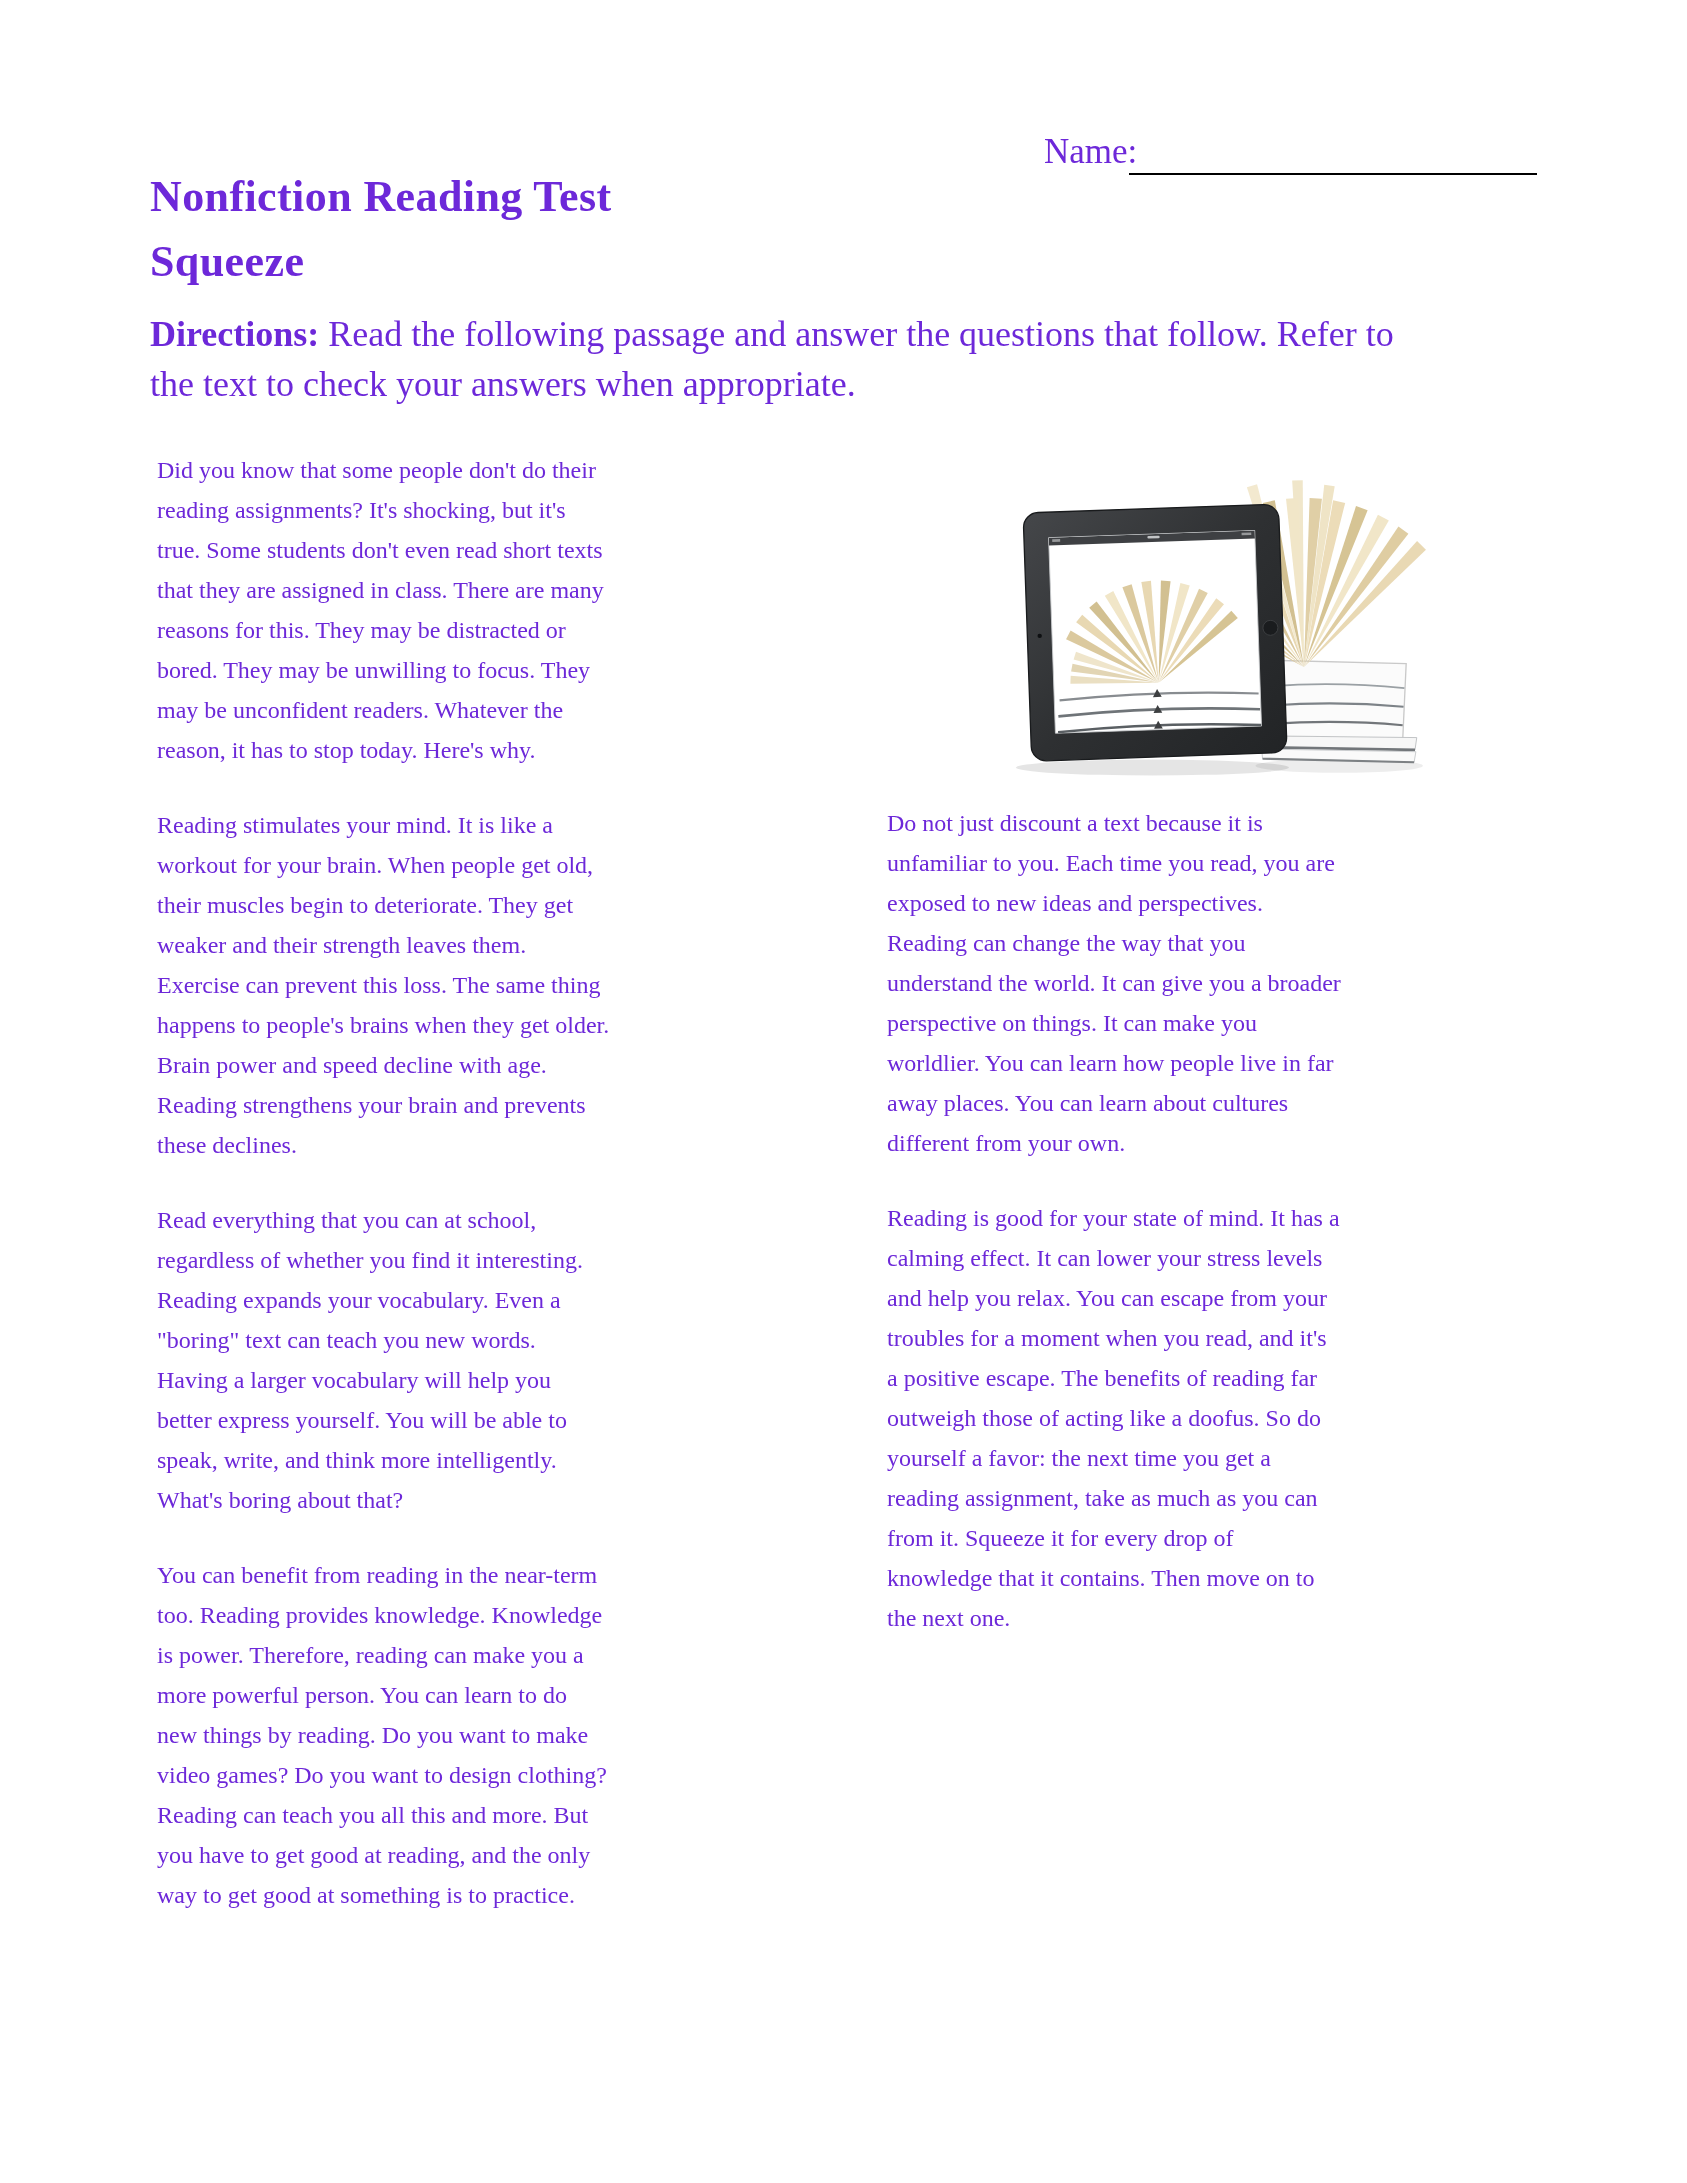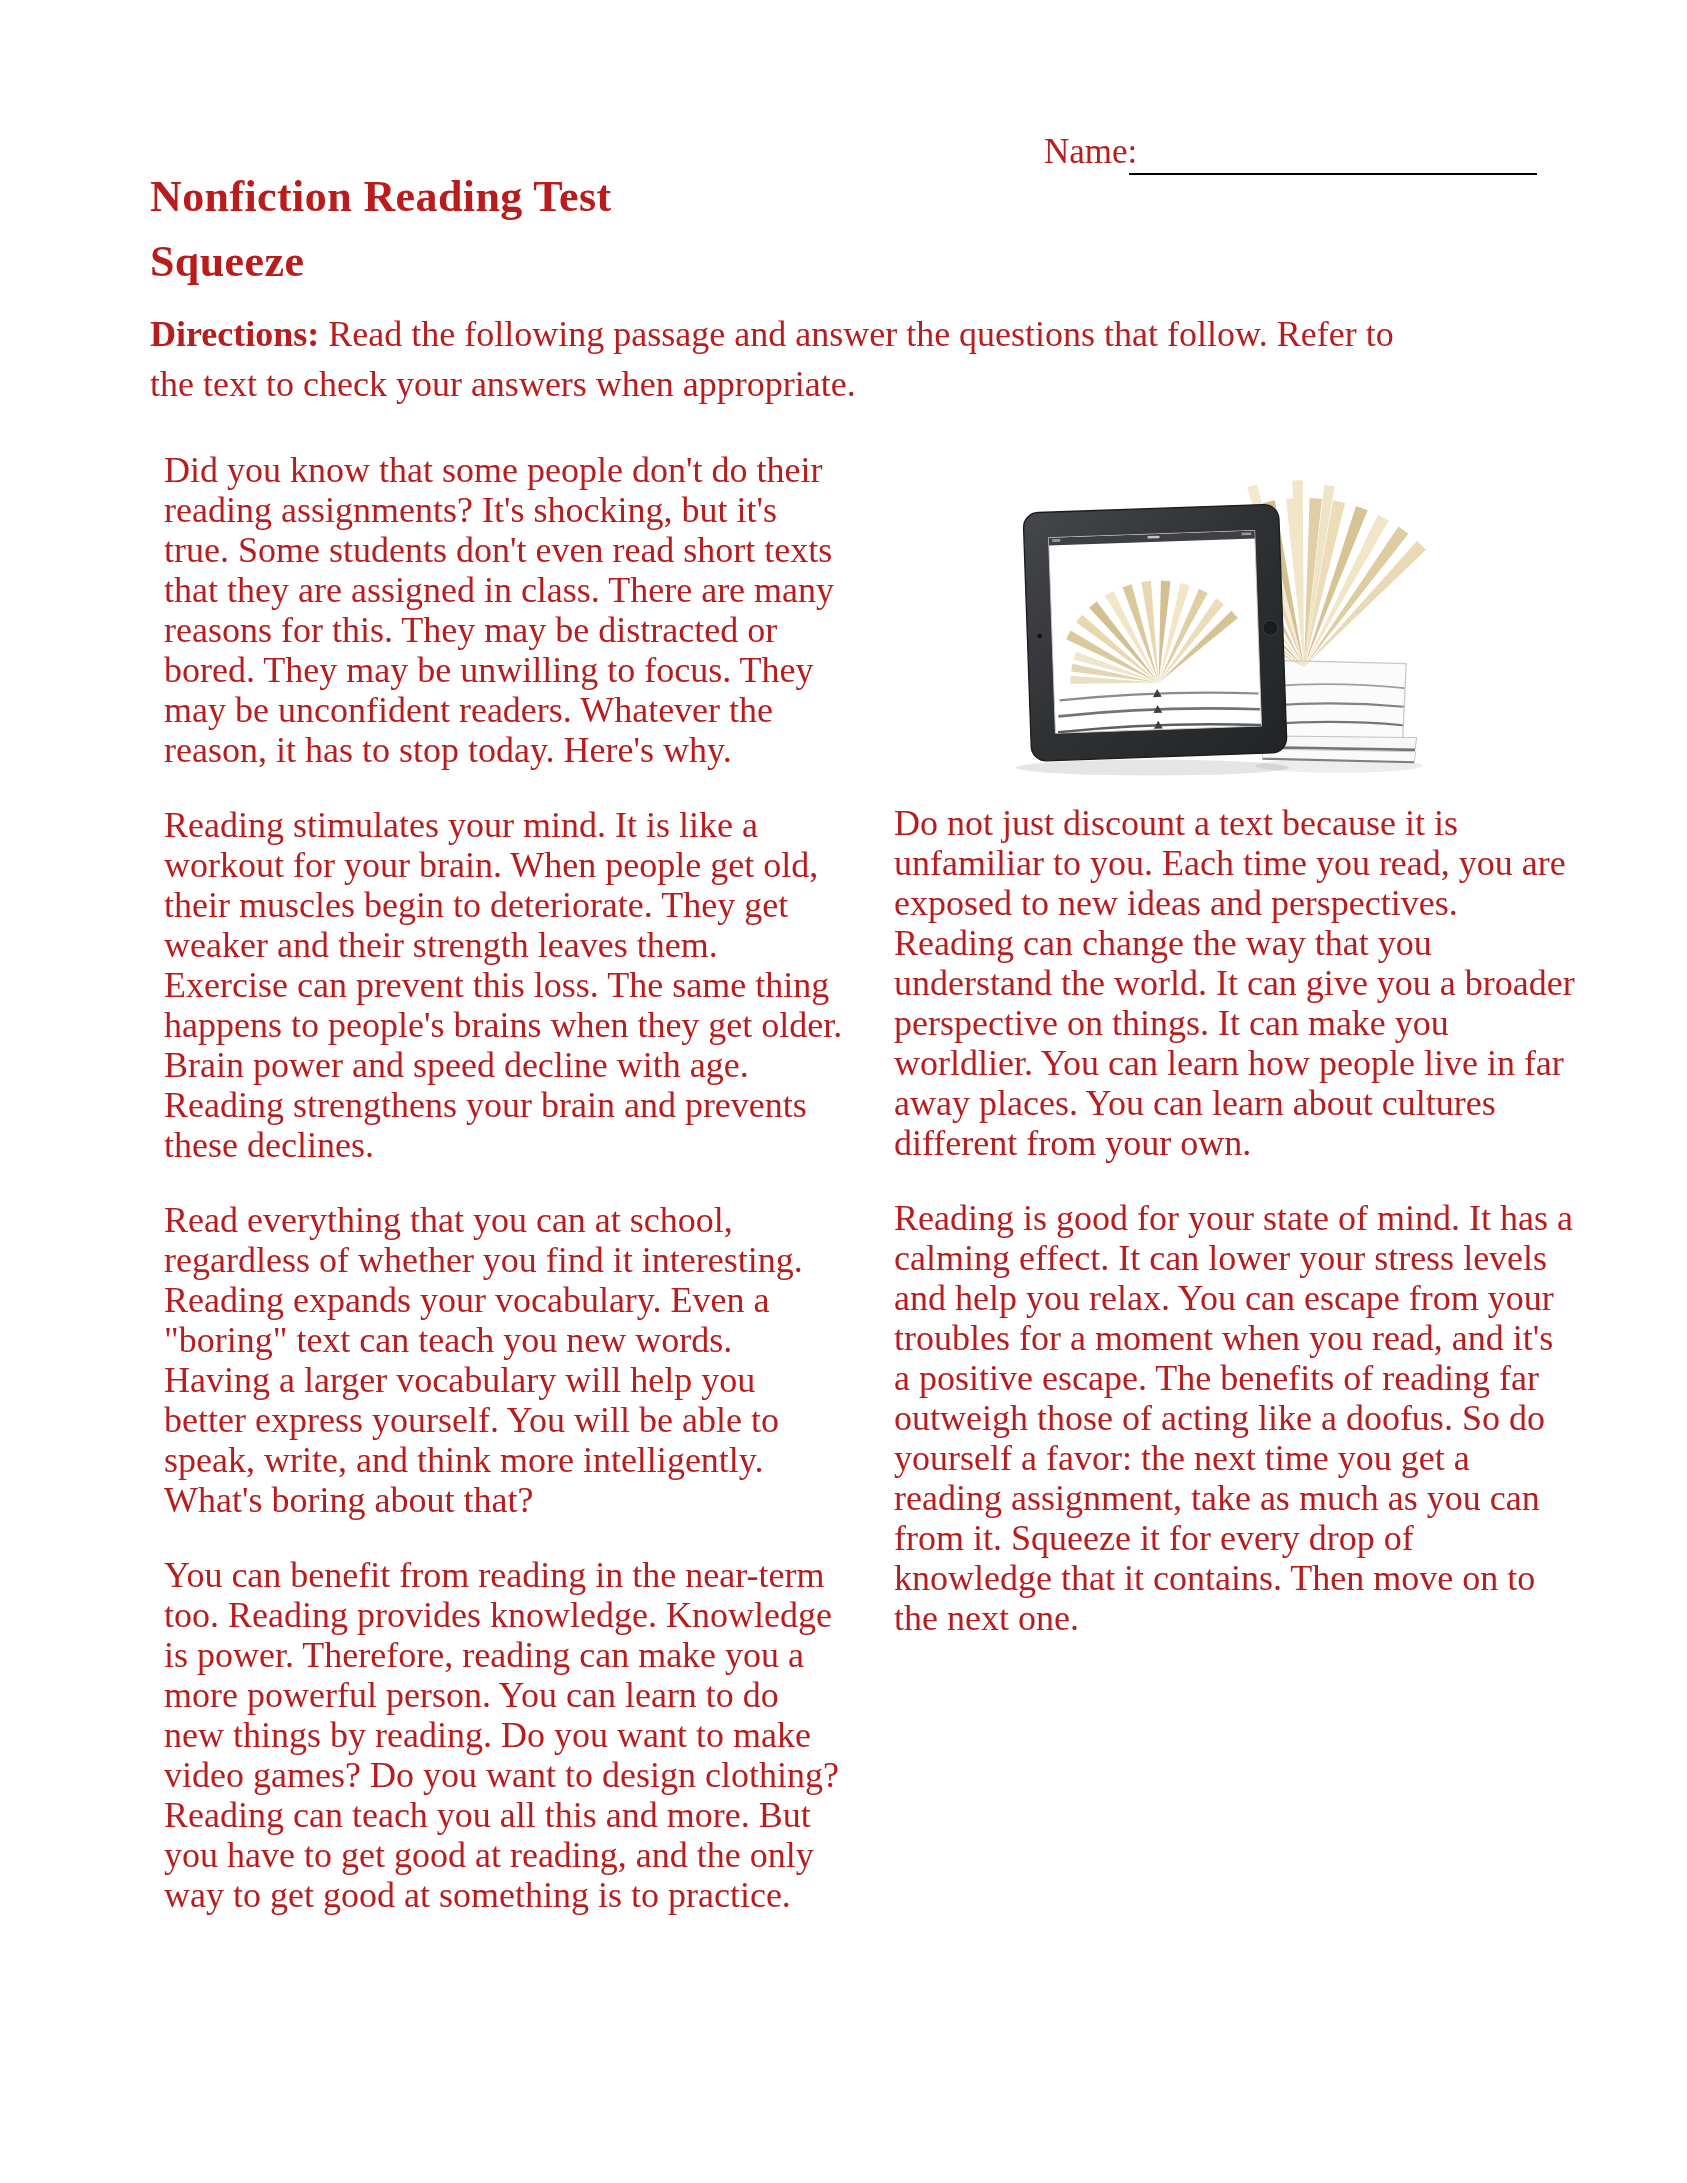--- a/index.html
+++ b/index.html
@@ -1,21 +1,21 @@
 <!DOCTYPE html>
 <html style="font-size:14px"><head>
 <meta charset="utf-8">
 <style>
   html,body{margin:0;padding:0;background:#ffffff;}
   .page{
     position:relative;
     width:1688px;
     height:2183px;
     background:#ffffff;
-    color:#b91c1c;
+    color:#6d28d9;
     font-family:"Liberation Serif","DejaVu Serif",serif;
     overflow:hidden;
   }
   .name-block{
     position:absolute;
     left:1044px;
     top:131px;
     font-size:35px;
     line-height:42px;
   }
@@ -44,22 +44,22 @@
     margin:0;
     font-size:36px;
     line-height:50px;
   }
   .dir-label{font-weight:bold;}
   .dir-text{white-space:pre-line;}
   .column{position:absolute;top:450px;}
   .column.left{left:150px;width:701px;}
   .column.right{left:880px;width:737px;}
   .para{
-    margin:0 0 35px 14px;
-    font-size:36px;
+    margin:0 0 35px 7px;
+    font-size:24px;
     line-height:40px;
     white-space:pre-line;
     font-family:Liberation Serif, serif;
   }
   .illustration{
     position:relative;
     height:353px;
   }
   .illustration svg{
     position:absolute;

